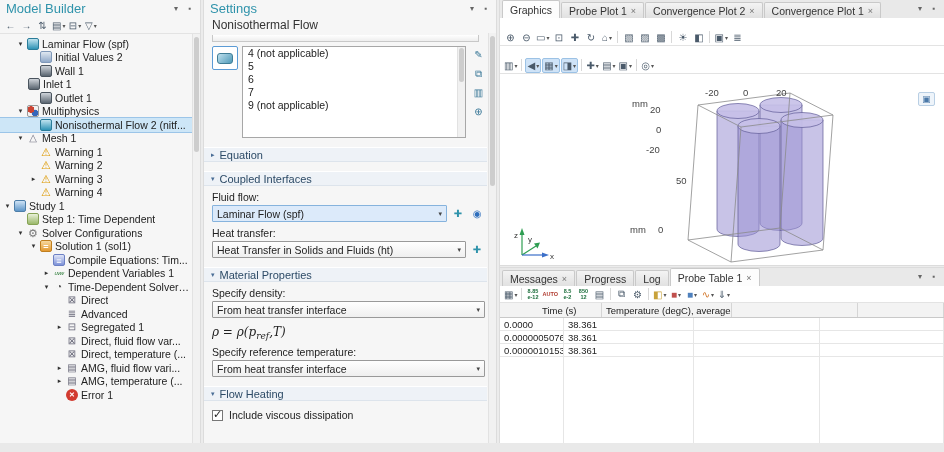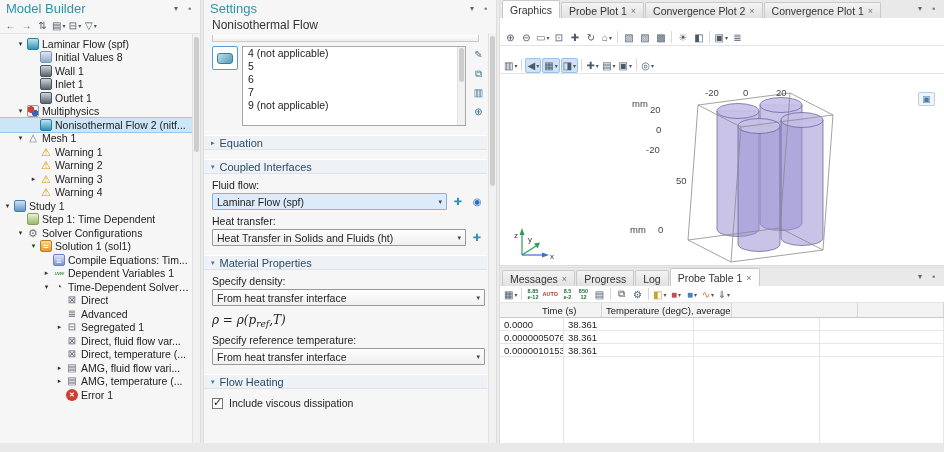--- a/index.html
+++ b/index.html
@@ -53,21 +53,21 @@
   .sb-v { position:absolute; right:0; top:0; bottom:0; width:8px; background:#f1f1f1; border-left:1px solid #e2e2e2; }
   .sb-thumb { position:absolute; left:1px; right:1px; background:#cdcdcd; border-radius:3px; }
 
   
   .subtitle { height:16px; line-height:16px; padding-left:8px; font-size:12px; color:#333; flex:none; }
   .s-content { flex:1; position:relative; overflow:hidden; padding-right:9px; }
   .sliver { height:7px; margin:2px 8px 4px; background:linear-gradient(#ffffff,#eeeeee); border:1px solid #c8c8c8; border-top:none; }
   .selrow { display:flex; align-items:flex-start; padding:0 0 0 8px; gap:4px; }
   .sel-toggle { width:26px; height:24px; border:1px solid #5b9bd5; background:#fff; display:flex; align-items:center; justify-content:center; border-radius:2px; }
   .sel-glyph { width:16px; height:11px; background:linear-gradient(135deg,#bfe0ee,#4f9ab8); border:1px solid #3f7d96; border-radius:3px; }
-  .sel-list { flex:1; height:80px; border:1px solid #a7a7a7; background:#fff; position:relative; overflow:hidden; }
+  .sel-list { flex:1; height:92px; border:1px solid #a7a7a7; background:#fff; position:relative; overflow:hidden; }
   .sel-item { height:13px; line-height:13px; padding:0 5px; font-size:10.5px; }
   .sel-btns { width:17px; display:flex; flex-direction:column; gap:5px; align-items:center; padding-top:2px; }
   .sbtn { width:14px; height:14px; font-size:10px; color:#3d7a99; text-align:center; line-height:14px; }
   .sect { height:15px; display:flex; align-items:center; gap:5px; padding:0 7px; background:#eef2f7; border-top:1px solid #ffffff; border-bottom:1px solid #dde4ec; margin-top:9px; }
   .sect .tri { font-size:7px; color:#4a6d96; }
   .sect .tri::before { content:"▾"; }
   .sect.collapsed .tri::before { content:"▸"; }
   .sect .lbl { font-size:11px; color:#2c4a66; }
   .flabel { font-size:10.5px; margin:5px 8px 2px; }
   .fieldrow { display:flex; align-items:center; margin:0 2px 0 8px; gap:3px; }
@@ -153,28 +153,28 @@
             <div class="sb-thumb" style="top:3px;height:115px;"></div>
           </div>
       <div class="trow" style="padding-left: 15px;">
             <span class="texp">▾</span>
             <span class="ticon t-flow"></span>
             <span class="tlabel">Laminar Flow (spf)</span>
           </div>
           <div class="trow" style="padding-left: 28px;">
             <span class="texp"></span>
             <span class="ticon t-node"></span>
-            <span class="tlabel">Initial Values 8</span>
+            <span class="tlabel">Initial Values 2</span>
           </div>
           <div class="trow" style="padding-left: 28px;">
             <span class="texp"></span>
             <span class="ticon t-wall"></span>
             <span class="tlabel">Wall 1</span>
           </div>
-          <div class="trow" style="padding-left: 28px;">
+          <div class="trow" style="padding-left: 16px;">
             <span class="texp"></span>
             <span class="ticon t-wall"></span>
             <span class="tlabel">Inlet 1</span>
           </div>
           <div class="trow" style="padding-left: 28px;">
             <span class="texp"></span>
             <span class="ticon t-wall"></span>
             <span class="tlabel">Outlet 1</span>
           </div>
           <div class="trow" style="padding-left: 15px;">

